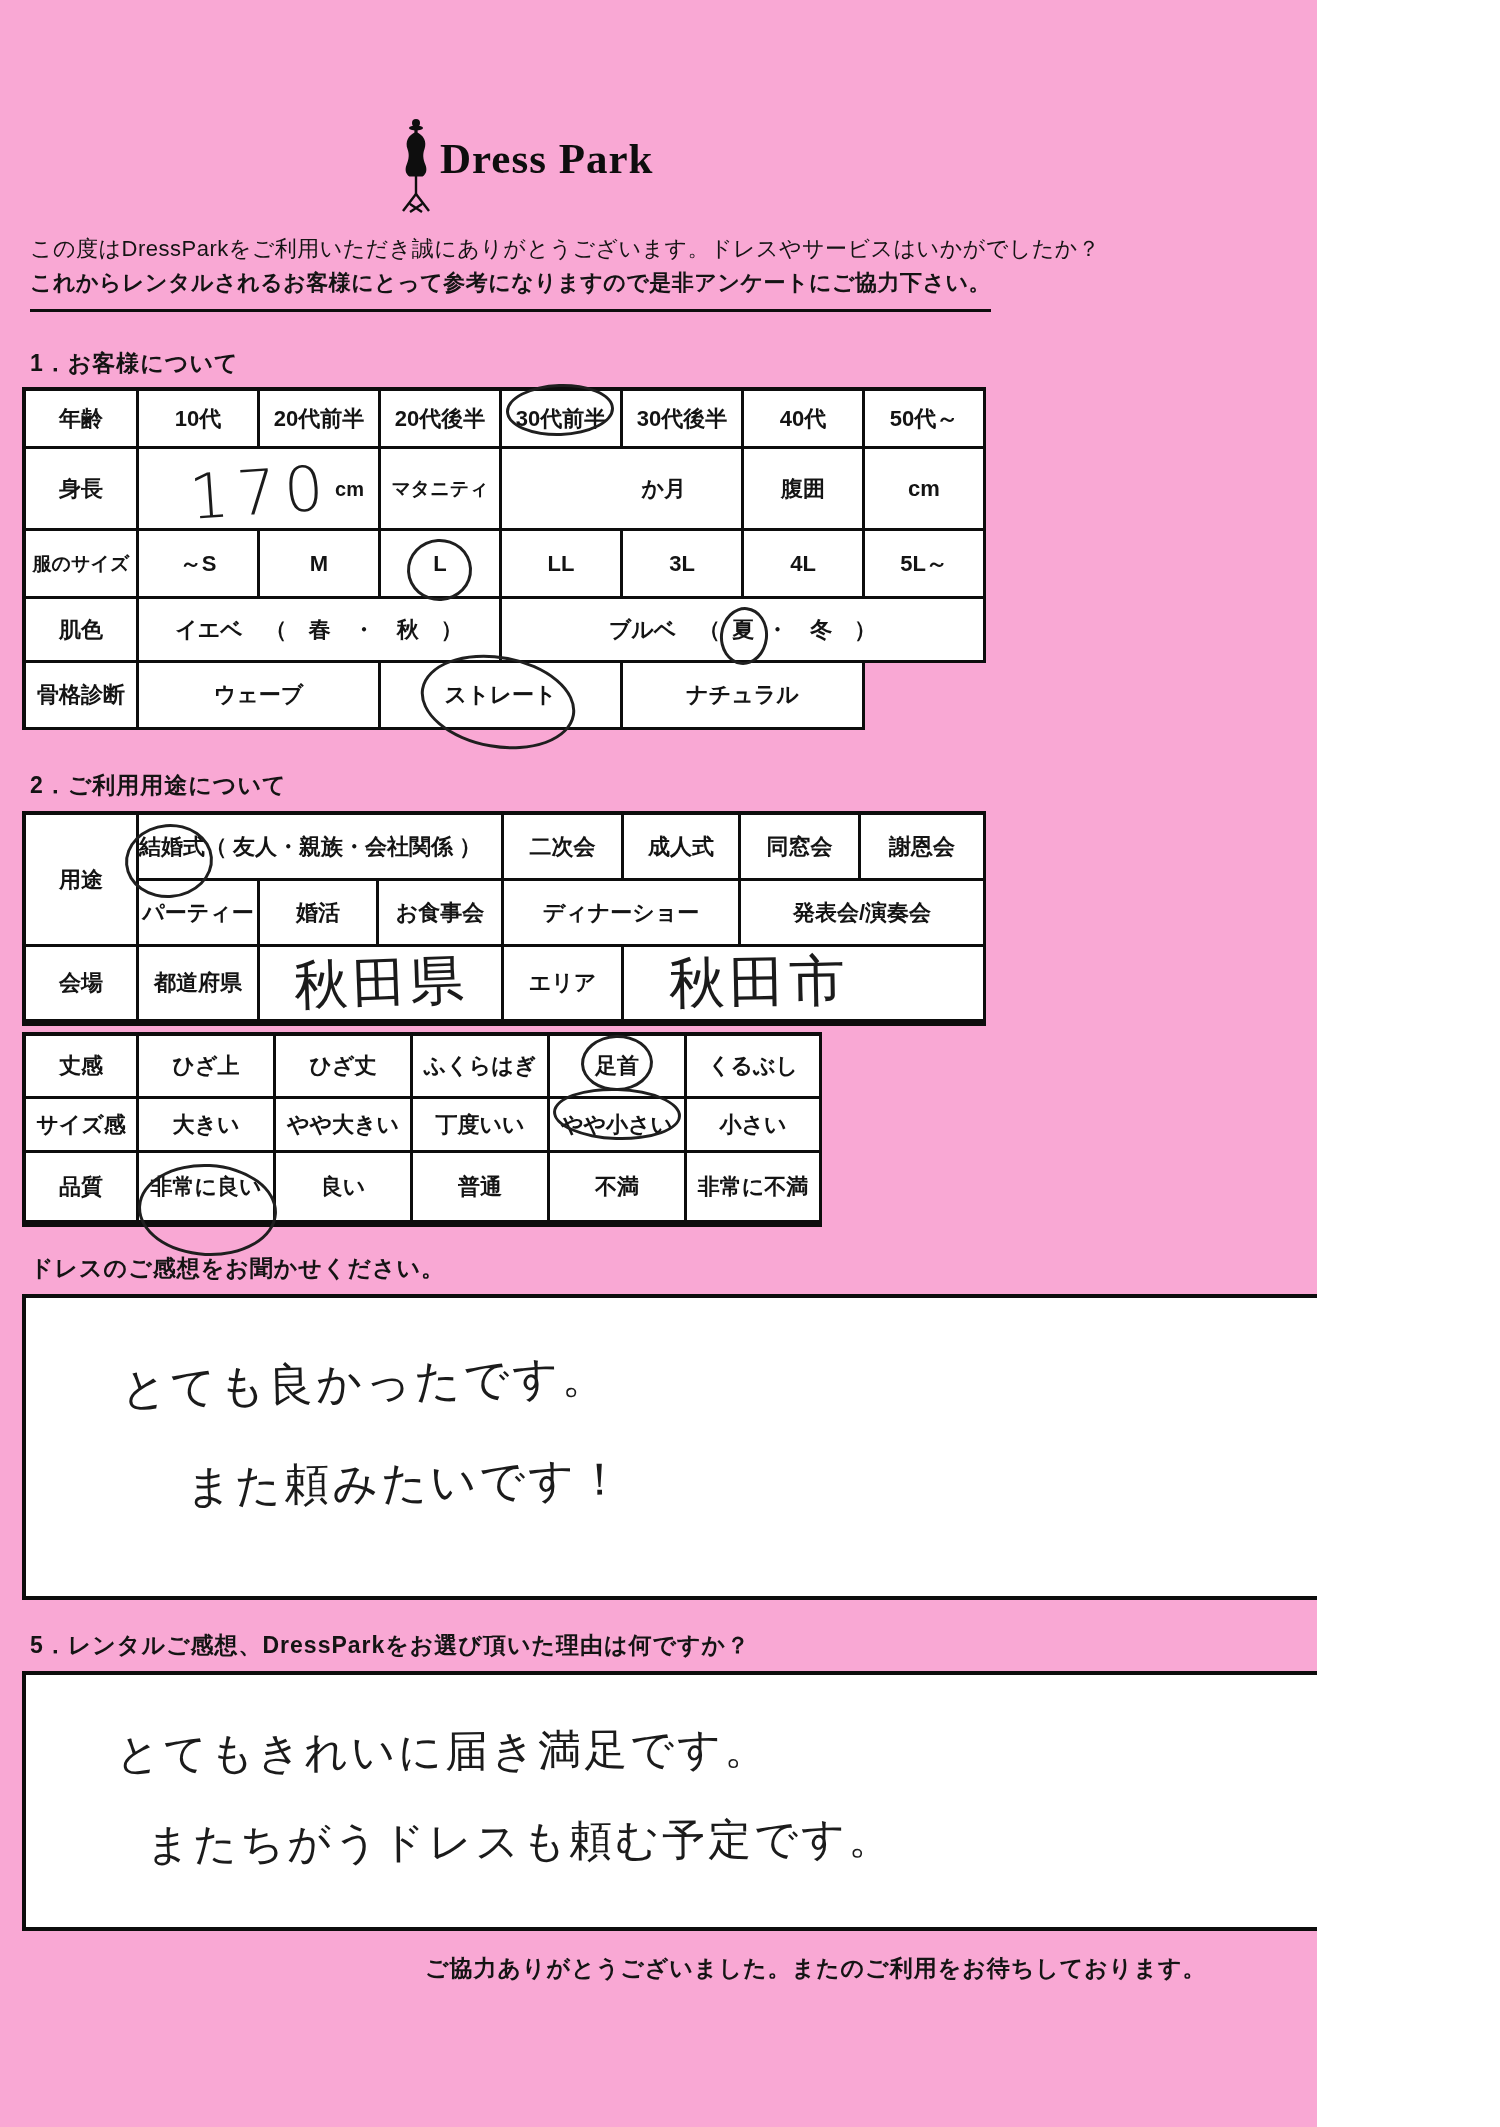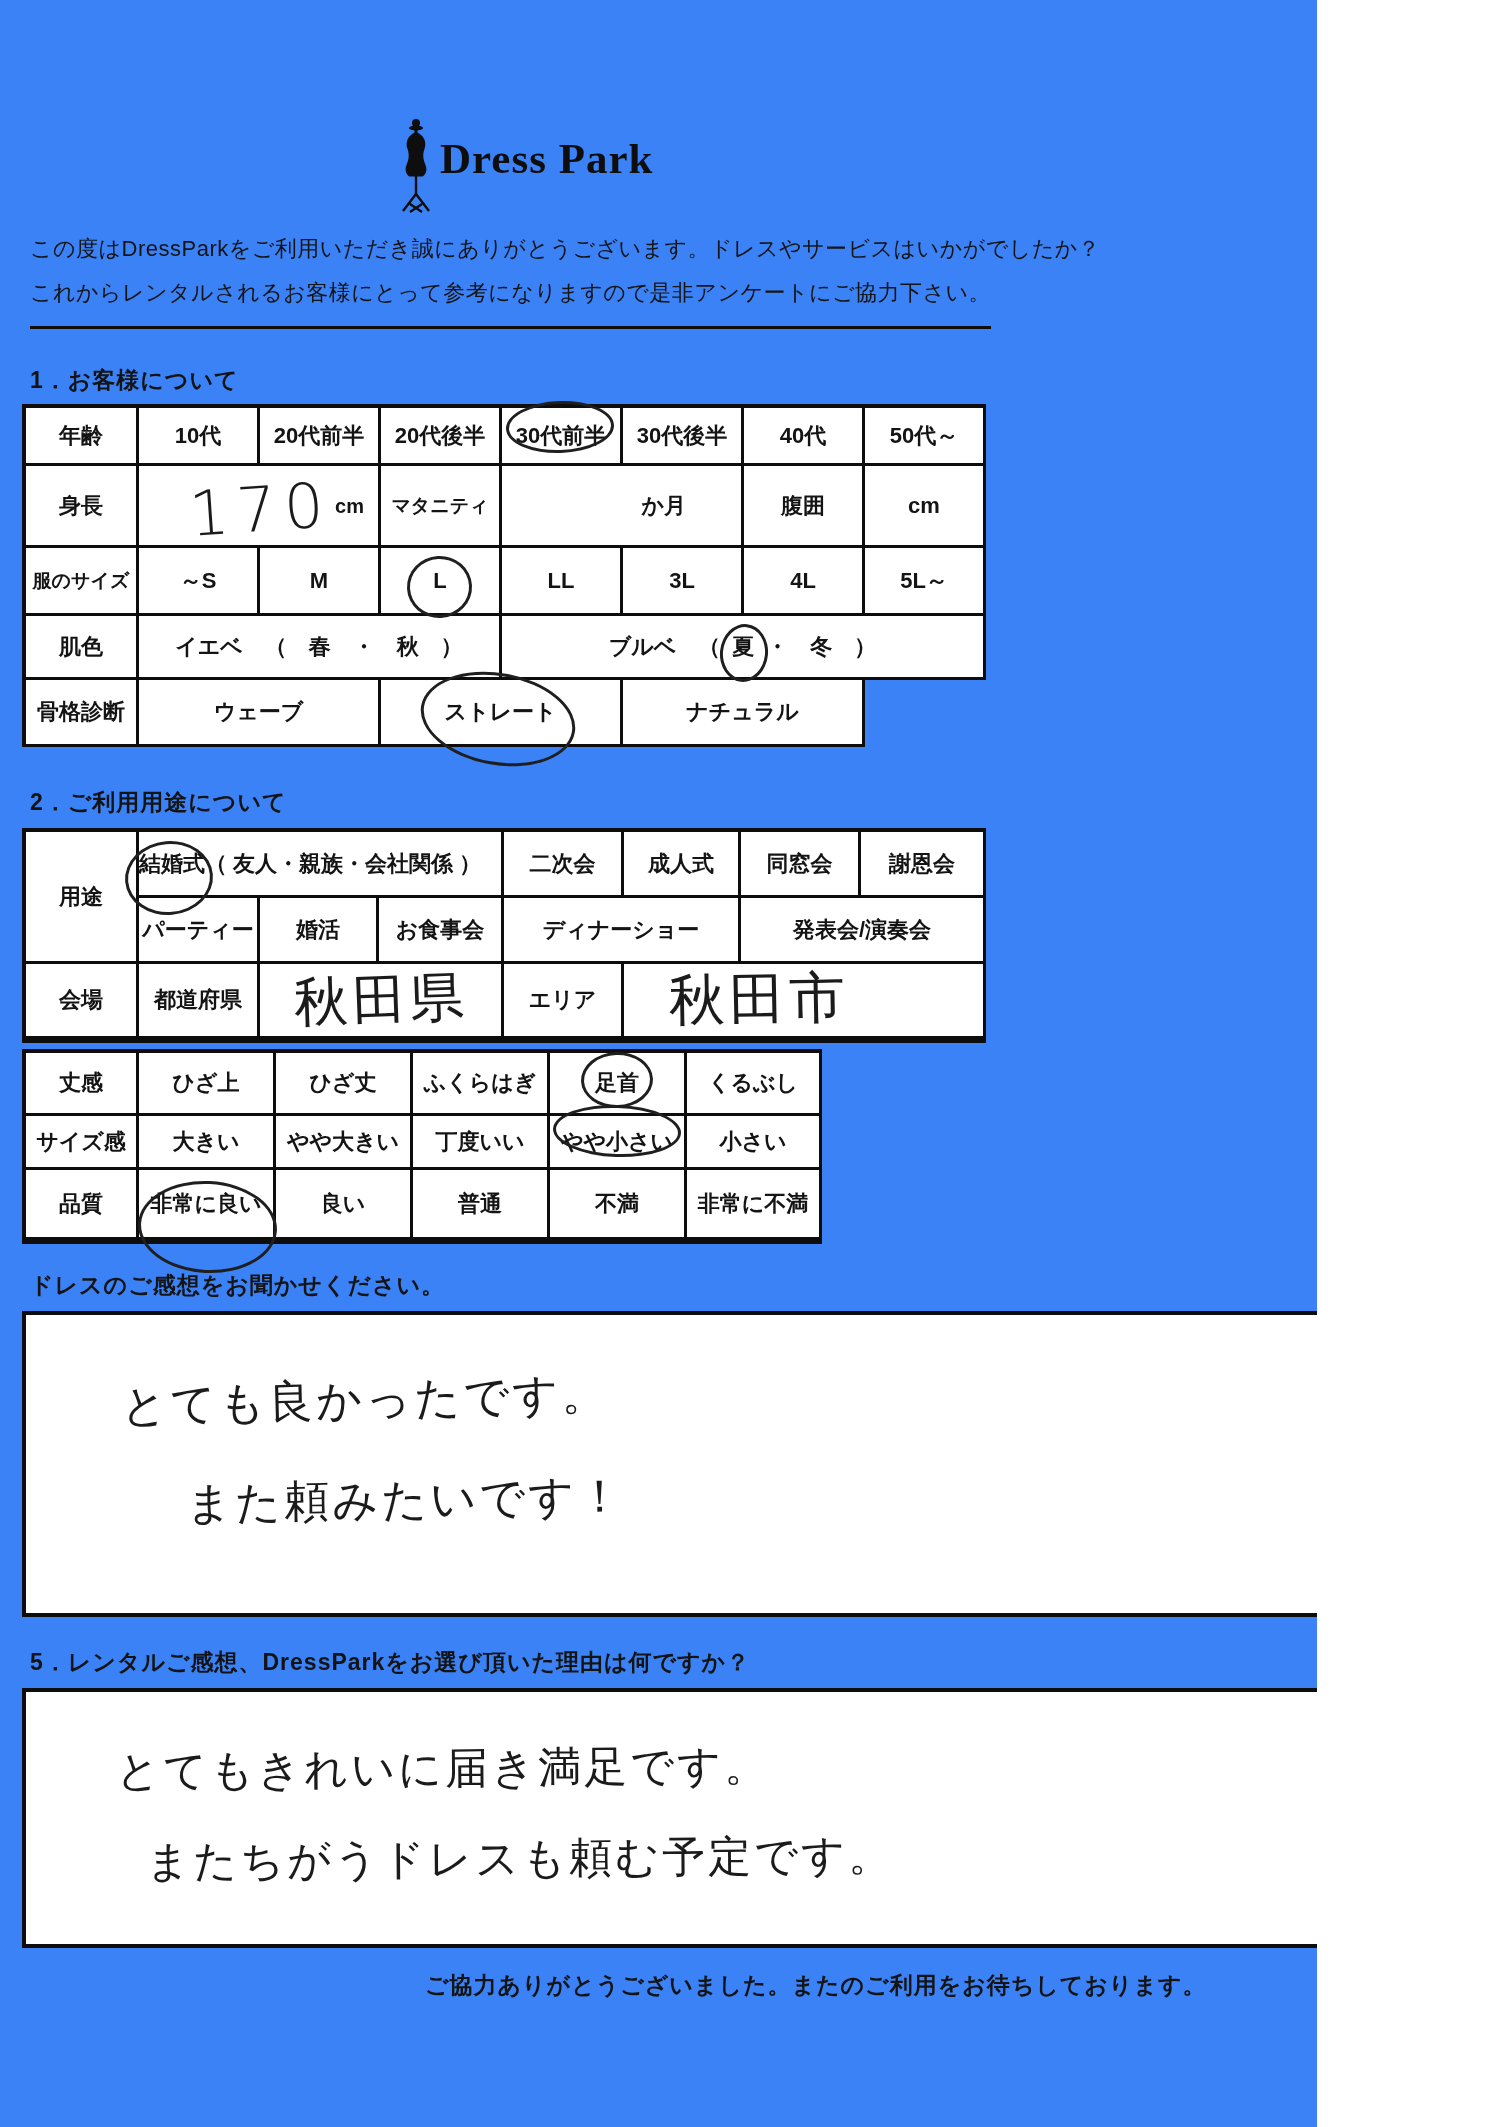--- a/index.html
+++ b/index.html
@@ -1,28 +1,28 @@
 <!DOCTYPE html>
 <html><head>
 <meta charset="utf-8">
 <style>
   html,body{margin:0;padding:0;background:#ffffff;}
   .page{
-    width:1317px;height:2127px;position:relative;background:#3b82f6;
+    width:1317px;height:2127px;position:relative;background:#f9a8d4;
     font-family:"Liberation Sans","DejaVu Sans",sans-serif;color:#141414;overflow:hidden;
   }
   
   .logo-row{display:flex;align-items:flex-start;margin:118px 0 0 398px;height:100px;}
   .logo-icon{width:36px;height:96px;flex:0 0 auto;}
   .logo-text{font-family:"Liberation Serif","DejaVu Serif",serif;font-weight:700;font-size:43px;
     letter-spacing:1px;margin:16px 0 0 6px;color:#0e0e0e;}
   
   .intro1{margin:16px 0 0 30px;font-size:22px;letter-spacing:0.5px;}
-  .intro2{display:inline-block;margin:14px 0 0 30px;font-size:22px;font-weight:400;
-    letter-spacing:0.5px;border-bottom:3px solid #0e0e0e;padding-bottom:18px;}
+  .intro2{display:inline-block;margin:4px 0 0 30px;font-size:22px;font-weight:700;
+    letter-spacing:0.5px;border-bottom:3px solid #0e0e0e;padding-bottom:11px;}
   .sec-title{margin:40px 0 0 30px;font-size:23px;font-weight:700;letter-spacing:1px;}
   .sec-title.first{margin-top:36px;}
   
   .tbl{display:grid;border-top:4px solid #0d0d0d;border-left:4px solid #0d0d0d;
     width:max-content;margin-left:22px;}
   .tbl > div{box-sizing:border-box;border-right:3px solid #0d0d0d;border-bottom:3px solid #0d0d0d;
     display:flex;align-items:center;justify-content:center;font-weight:700;font-size:22px;
     position:relative;background:#fff;}
   #t1{margin-top:8px;grid-template-columns:113px 121px 121px 121px 121px 121px 121px 121px;
       grid-template-rows:58px 82px 68px 64px 67px;}

